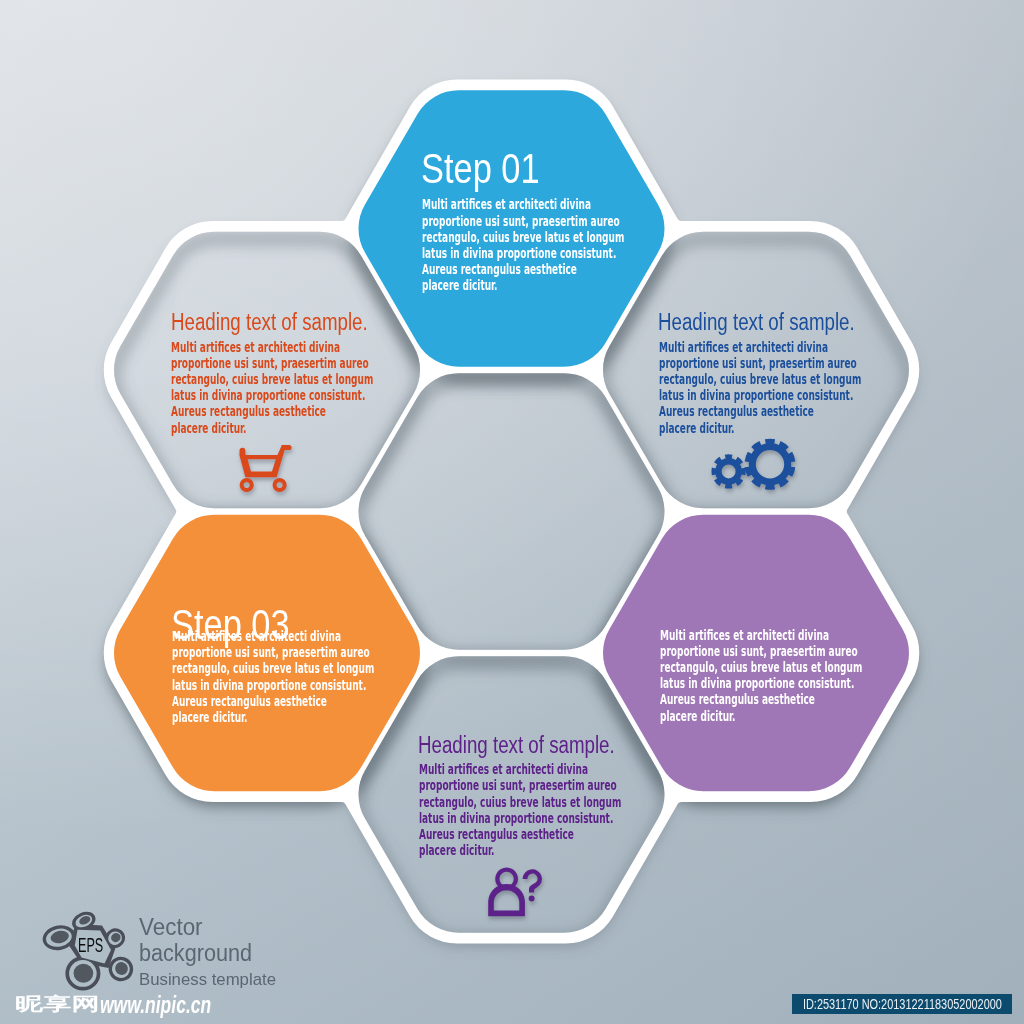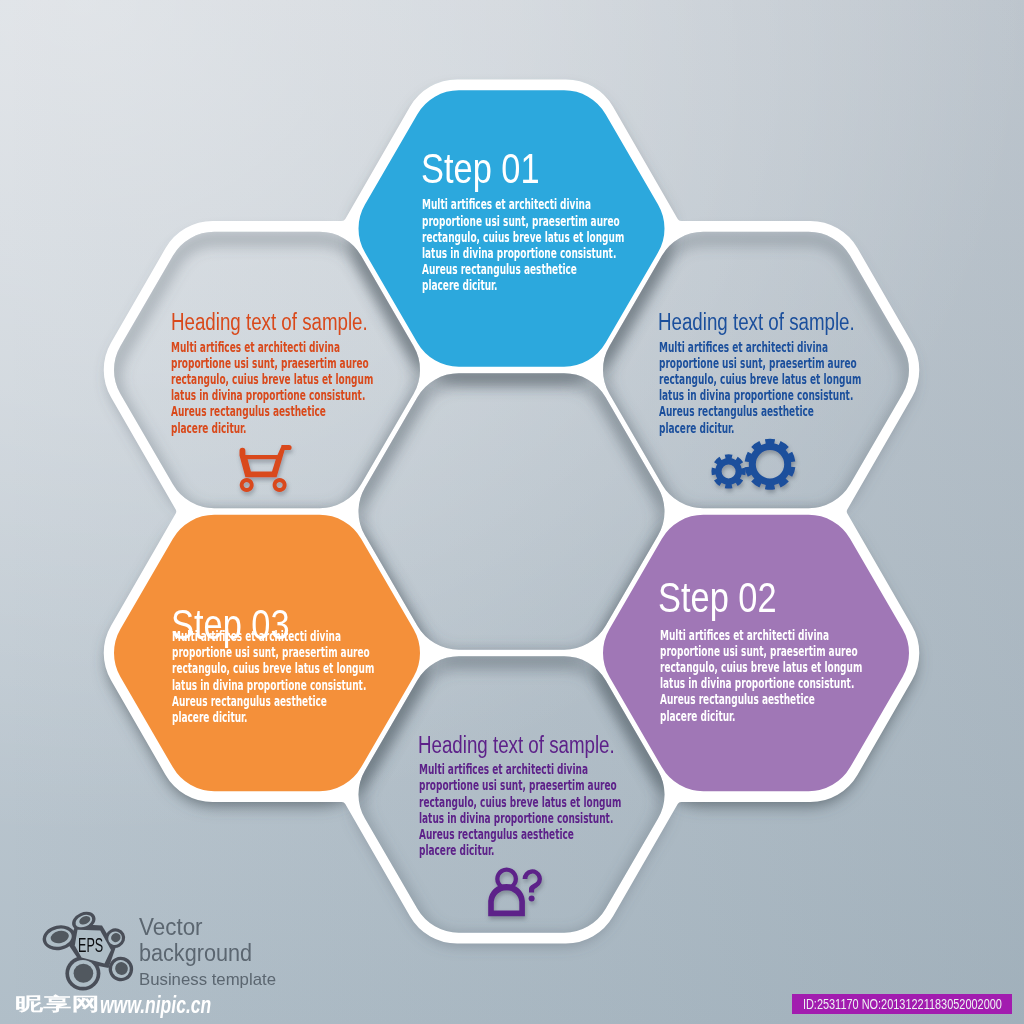--- a/index.html
+++ b/index.html
@@ -34,21 +34,21 @@
   
   #wm{position:absolute;left:0;top:0;width:1024px;height:1024px;pointer-events:none;}
   #wm .cjk{position:absolute;left:15.1px;top:995.0px;
            font-family:"DejaVu Sans",sans-serif;font-weight:700;font-size:24px;line-height:1;
            color:#ffffff;white-space:nowrap;transform:scale(1.176,0.757);transform-origin:0 0;}
   #wm .url{position:absolute;left:100.2px;top:992.5px;
            font-family:"Liberation Sans",sans-serif;font-style:italic;font-weight:700;font-size:25px;
            line-height:1;color:#ffffff;white-space:nowrap;transform:scale(0.70,0.95);transform-origin:0 0;}
   
   #idbar{position:absolute;left:792.4px;top:993.8px;width:219.7px;height:19.8px;
-         background:#a21caf;display:flex;align-items:center;justify-content:center;}
+         background:#0c4a6e;display:flex;align-items:center;justify-content:center;}
   #idbar span{font-family:"Liberation Sans",sans-serif;font-size:14px;color:#eef2f4;
               letter-spacing:0px;white-space:nowrap;transform:scaleX(0.781);transform-origin:50% 50%;}
 </style>
 </head>
 <body>
 
 <div id="stage">
   <div id="bg"></div>
 
   <svg class="layer" viewBox="0 0 1024 1024">
@@ -205,23 +205,20 @@
   </div>
   <div class="tx bod" style="left:172.3px;top:628.0px;color:#ffffff;">
     <div>Multi artifices et architecti divina</div>
     <div>proportione usi sunt, praesertim aureo</div>
     <div>rectangulo, cuius breve latus et longum</div>
     <div>latus in divina proportione consistunt.</div>
     <div>Aureus rectangulus aesthetice</div>
     <div>placere dicitur.</div>
   </div>
 
-  <div class="tx" style="left:658.0px;top:572.9px;">
-    <div class="hdg step" style="color:#ffffff;">Step 02</div>
-  </div>
   <div class="tx bod" style="left:659.7px;top:626.6px;color:#ffffff;">
     <div>Multi artifices et architecti divina</div>
     <div>proportione usi sunt, praesertim aureo</div>
     <div>rectangulo, cuius breve latus et longum</div>
     <div>latus in divina proportione consistunt.</div>
     <div>Aureus rectangulus aesthetice</div>
     <div>placere dicitur.</div>
   </div>
 
   <div class="tx" style="left:417.5px;top:732.0px;">

